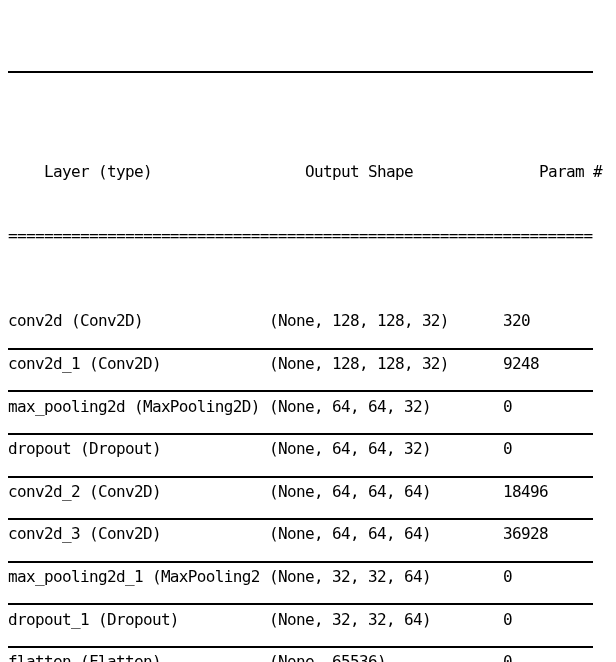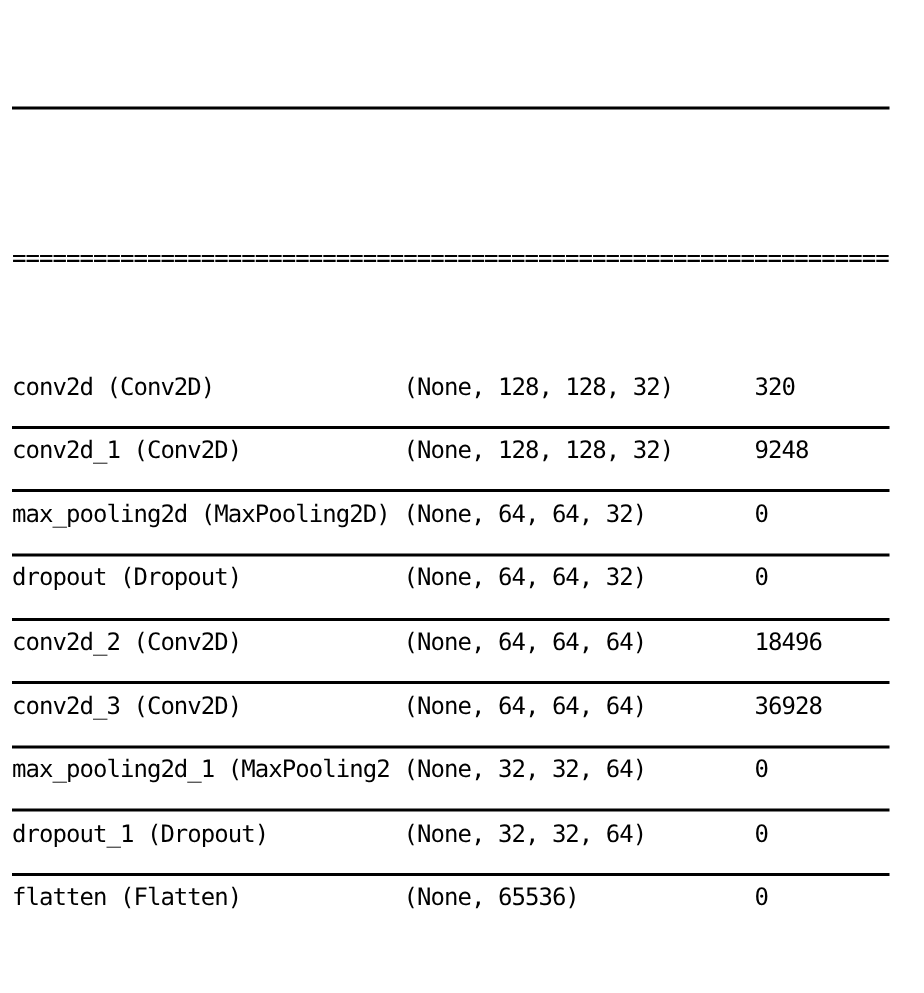--- a/index.html
+++ b/index.html
@@ -39,20 +39,23 @@
   }
   .eq { overflow: hidden; }
 </style>
 </head>
 <body>
 
 <div class="page">
 
   <div class="line sep"><div class="rule"></div></div>
 
+  <div class="line row">
+    <span class="c1">Layer (type)</span><span class="c2">Output Shape</span><span class="c3">Param #</span>
+  </div>
 
   <div class="line eq">=================================================================</div>
 
   <div id="rows"><div class="line row"><span class="c1">conv2d (Conv2D)</span><span class="c2">(None, 128, 128, 32)</span><span class="c3">320</span></div><div class="line sep"><div class="rule"></div></div><div class="line row"><span class="c1">conv2d_1 (Conv2D)</span><span class="c2">(None, 128, 128, 32)</span><span class="c3">9248</span></div><div class="line sep"><div class="rule"></div></div><div class="line row"><span class="c1">max_pooling2d (MaxPooling2D)</span><span class="c2">(None, 64, 64, 32)</span><span class="c3">0</span></div><div class="line sep"><div class="rule"></div></div><div class="line row"><span class="c1">dropout (Dropout)</span><span class="c2">(None, 64, 64, 32)</span><span class="c3">0</span></div><div class="line sep"><div class="rule"></div></div><div class="line row"><span class="c1">conv2d_2 (Conv2D)</span><span class="c2">(None, 64, 64, 64)</span><span class="c3">18496</span></div><div class="line sep"><div class="rule"></div></div><div class="line row"><span class="c1">conv2d_3 (Conv2D)</span><span class="c2">(None, 64, 64, 64)</span><span class="c3">36928</span></div><div class="line sep"><div class="rule"></div></div><div class="line row"><span class="c1">max_pooling2d_1 (MaxPooling2</span><span class="c2">(None, 32, 32, 64)</span><span class="c3">0</span></div><div class="line sep"><div class="rule"></div></div><div class="line row"><span class="c1">dropout_1 (Dropout)</span><span class="c2">(None, 32, 32, 64)</span><span class="c3">0</span></div><div class="line sep"><div class="rule"></div></div><div class="line row"><span class="c1">flatten (Flatten)</span><span class="c2">(None, 65536)</span><span class="c3">0</span></div></div>
 
   
 
   
   
   

